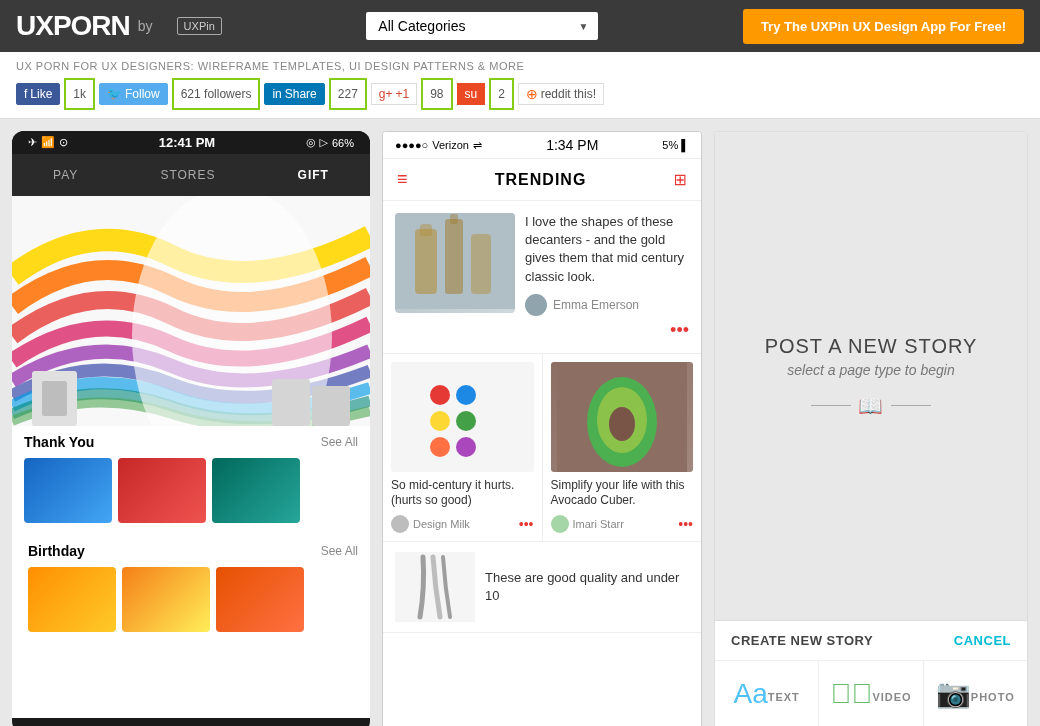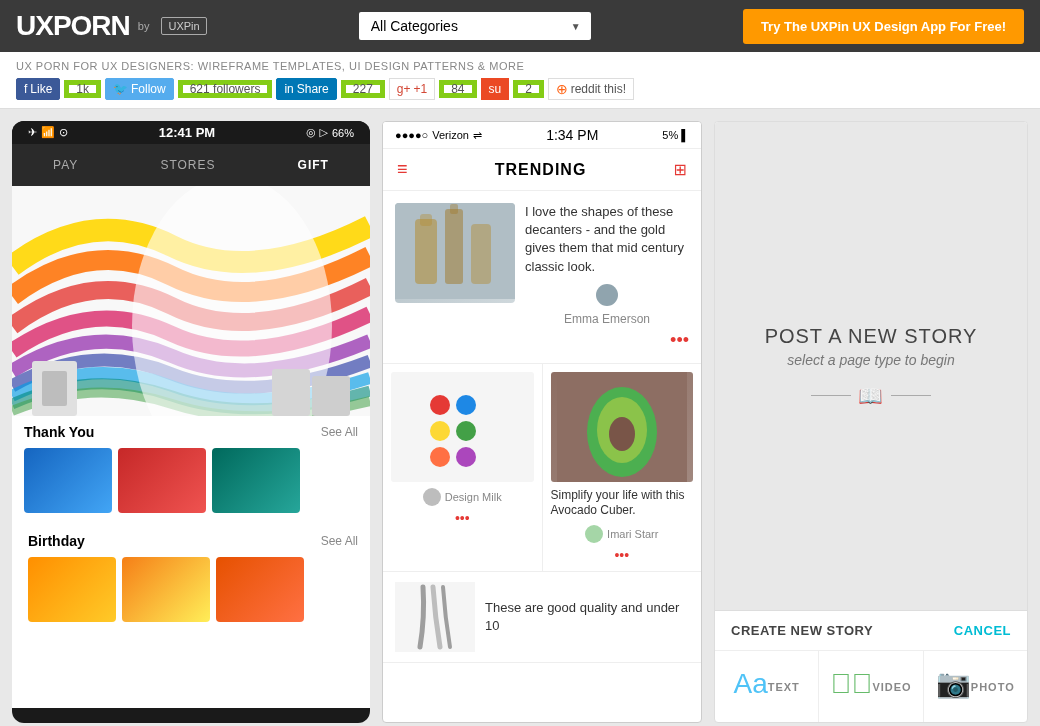--- a/index.html
+++ b/index.html
@@ -19,21 +19,21 @@
       align-items: center;
       gap: 8px;
       justify-content: flex-end;
     }
     .logo-ux {
       font-size: 28px;
       font-weight: bold;
       color: white;
       letter-spacing: -1px;
     }
-    .logo-by { color: #aaa; font-size: 11px; margin-right: 4px; }
+    .logo-by { color: #aaa; font-size: 14px; margin-right: 16px; }
     .logo-uxpin {
       border: 1px solid #aaa;
       padding: 2px 6px;
       color: #ccc;
       font-size: 11px;
       border-radius: 2px;
     }
     .header-search {
       display: flex;
       align-items: center;
@@ -98,25 +98,25 @@
       border-radius: 2px;
       cursor: pointer;
       border: 1px solid #ddd;
       height: 22px;
     }
     .social-fb { background: #3b5998; color: white; border-color: #3b5998; }
     .social-tw { background: #55acee; color: white; border-color: #55acee; }
     .social-li { background: #0077b5; color: white; border-color: #0077b5; }
     .social-count {
       background: white;
-      border: 5px solid #84cc16;
+      border: 2px solid #84cc16;
       padding: 0 7px;
       font-size: 12px;
       color: #555;
-      height: 18px;
+      height: 32px;
       display: flex;
       align-items: center;
     }
     .social-gplus {
       display: flex;
       align-items: center;
       gap: 3px;
       padding: 3px 7px;
       background: white;
       border: 1px solid #ddd;
@@ -269,21 +269,21 @@
     .article-img {
       width: 120px;
       min-width: 120px;
       height: 100px;
       border-radius: 4px;
       background: #ddd;
       overflow: hidden;
     }
     .article-text { flex: 1; }
     .article-desc { font-size: 13px; color: #333; line-height: 1.4; margin-bottom: 8px; }
-    .article-author { display: flex; align-items: center; gap: 6px; flex-direction: column; }
+    .article-author { display: flex; align-items: center; gap: 6px; }
     .author-avatar {
       width: 22px;
       height: 22px;
       border-radius: 50%;
       background: #aaa;
     }
     .author-name { font-size: 12px; color: #888; }
     .article-dots { font-size: 18px; color: #e53935; text-align: right; margin-top: 4px; }
 
     .articles-grid {
@@ -304,21 +304,20 @@
       border-radius: 3px;
       margin-bottom: 6px;
       overflow: hidden;
     }
     .grid-item-title { font-size: 12px; color: #333; line-height: 1.3; margin-bottom: 6px; }
     .grid-item-author {
       display: flex;
       align-items: center;
       gap: 4px;
       justify-content: space-between;
-      flex-direction: column;
     }
     .grid-author-info { display: flex; align-items: center; gap: 4px; }
     .grid-author-avatar {
       width: 18px;
       height: 18px;
       border-radius: 50%;
       background: #ccc;
     }
     .grid-author-name { font-size: 11px; color: #888; }
     .grid-dots { font-size: 14px; color: #e53935; }
@@ -525,21 +524,21 @@
     <div class="social-count">621 followers</div>
     <div class="social-btn social-li">
       <span>in</span>
       <span>Share</span>
     </div>
     <div class="social-count">227</div>
     <div class="social-gplus">
       <span>g+</span>
       <span>+1</span>
     </div>
-    <div class="social-count">84</div>
+    <div class="social-count">98</div>
     <div class="social-stumble">
       <span>su</span>
     </div>
     <div class="social-count">2</div>
     <div class="social-reddit">
       <span class="reddit-icon">⊕</span>
       <span>reddit this!</span>
     </div>
   </div>
 </div>
@@ -664,20 +663,21 @@
           <div class="grid-item-img img-midcentury">
             <div class="mobile-dots">
               <div class="dot dot-red"></div>
               <div class="dot dot-blue"></div>
               <div class="dot dot-yellow"></div>
               <div class="dot dot-green"></div>
               <div class="dot" style="background:#ff7043;"></div>
               <div class="dot" style="background:#ab47bc;"></div>
             </div>
           </div>
+          <div class="grid-item-title">So mid-century it hurts. (hurts so good)</div>
           <div class="grid-item-author">
             <div class="grid-author-info">
               <div class="grid-author-avatar" style="background:#bdbdbd;"></div>
               <span class="grid-author-name">Design Milk</span>
             </div>
             <span class="grid-dots">•••</span>
           </div>
         </div>
 
         <div class="grid-item">

